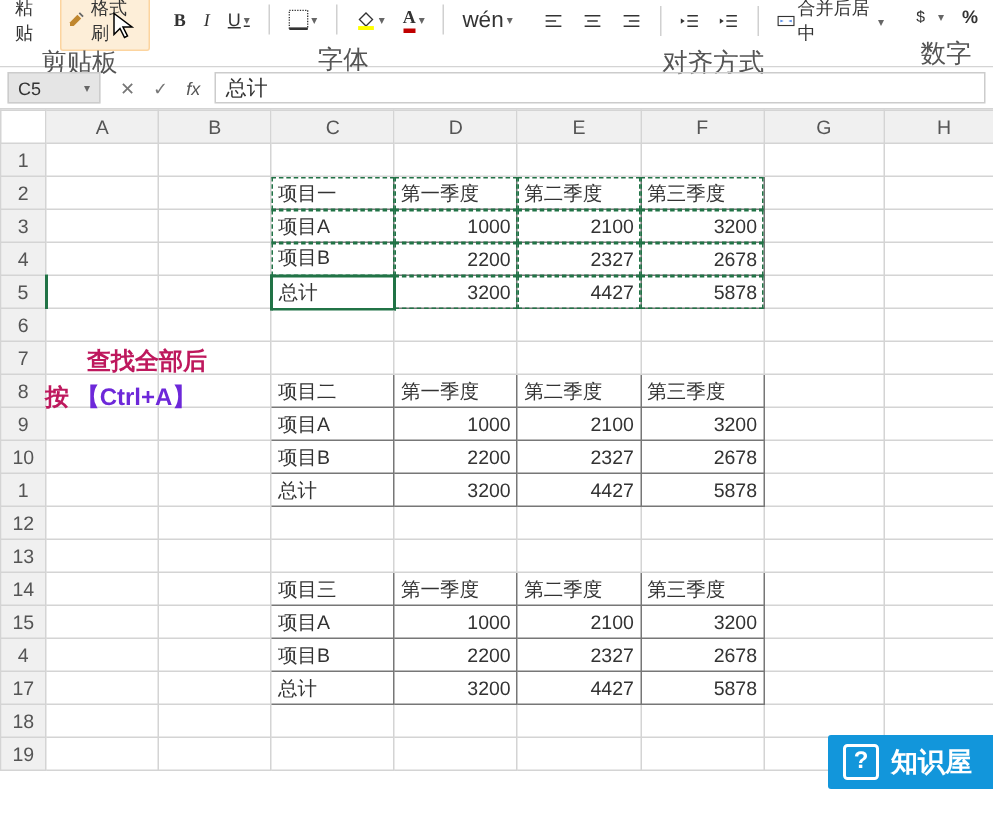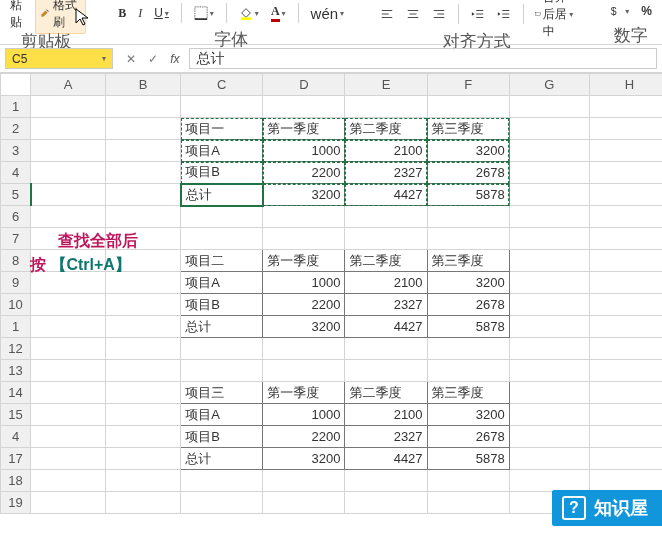--- a/index.html
+++ b/index.html
@@ -1,35 +1,35 @@
 <!DOCTYPE html>
 <html><head>
 <meta charset="utf-8">
 <style>
 * { box-sizing: border-box; margin: 0; padding: 0; font-family: "Microsoft YaHei", "SimSun", Arial, sans-serif; }
 body { background: #fff; font-size: 12px; width: 662px; height: 550px; overflow: hidden; position: relative; }
 
 
-.ribbon { background: #fff; border-bottom: 1px solid #d4d4d4; padding: 2px 6px 0 6px; height: 45px; display: flex; gap: 28px; }
+.ribbon { background: #fff; border-bottom: 1px solid #d4d4d4; padding: 2px 6px 0 6px; height: 45px; display: flex; gap: 12px; }
 .ribbon-group { display: flex; flex-direction: column; align-items: center; gap: 2px; }
 .ribbon-group-top { display: flex; align-items: center; gap: 4px; height: 24px; }
 .ribbon-group-label { font-size: 17px; color: #555; margin-top: 2px; }
 .rbtn { display: inline-flex; align-items: center; gap: 2px; padding: 2px 4px; border-radius: 2px; cursor: pointer; font-size: 12px; color: #333; }
 .rbtn.combo { border: 1px solid #fcd49f; background: #fdeed8; }
 .rbtn.bold { font-weight: bold; font-family: "Times New Roman"; }
 .rbtn.italic { font-style: italic; font-family: "Times New Roman"; }
 .rbtn.underline { text-decoration: underline; font-family: "Times New Roman"; }
 .dd { font-size: 8px; color: #666; }
 .vsep { width: 1px; height: 20px; background: #d0d0d0; margin: 0 4px; }
 .icon-svg { width: 14px; height: 14px; }
 .paste-block { display: flex; flex-direction: column; align-items: center; }
 
 
 .formula-bar { display: flex; align-items: stretch; height: 28px; border-bottom: 1px solid #d4d4d4; background: #fff; }
-.name-box { width: 108px; border: 1px solid #ccc; margin: 3px 3px 3px 5px; display: flex; align-items: center; padding: 0 6px; font-size: 12px; color: #333; background: #fde047; justify-content: space-between; }
+.name-box { width: 62px; border: 1px solid #ccc; margin: 3px 3px 3px 5px; display: flex; align-items: center; padding: 0 6px; font-size: 12px; color: #333; background: #e5e5e5; justify-content: space-between; }
 .fb-btns { display: flex; align-items: center; gap: 12px; padding: 0 10px; color: #888; }
 .fb-btn { cursor: pointer; font-size: 12px; color: #777; }
 .fb-input { flex: 1; border: 1px solid #ccc; margin: 3px 5px 3px 0; padding: 0 6px; display: flex; align-items: center; font-size: 14px; color: #333; }
 
 
 .grid-wrap { position: relative; }
 table.grid { border-collapse: collapse; width: 670px; table-layout: fixed; }
 table.grid th, table.grid td { border: 1px solid #d4d4d4; height: 22px; font-size: 13px; color: #333; background: #fff; padding: 0 4px; overflow: hidden; white-space: nowrap; }
 table.grid th.colh { background: #f0f0f0; text-align: center; font-weight: normal; color: #555; height: 20px; }
 table.grid th.rowh { background: #f0f0f0; text-align: center; font-weight: normal; color: #555; width: 30px; }
@@ -40,21 +40,21 @@
 
 .dt-header { background: #a5a5a5; border: 1px solid #777 !important; font-size: 13px; }
 .dt-cell { background: #e7e6e6; border: 1px solid #777 !important; font-size: 13px; }
 .dt-num { text-align: right; }
 .active-cell { border: 2px solid #217346 !important; position: relative; }
 .marching { outline: 1.5px dashed #217346; outline-offset: -1.5px; }
 
 
 .annot { position: absolute; font-size: 16px; font-weight: bold; }
 .annot-black { color: #be185d; }
-.annot-red { color: #0f766e; }
+.annot-red { color: #6d28d9; }
 
 
 .badge { position: absolute; right: 0; bottom: 24px; background: #1296db; color: #fff; display: flex; align-items: center; gap: 8px; padding: 6px 14px 6px 10px; font-size: 18px; font-weight: bold; border-radius: 2px 0 0 2px; }
 .badge-icon { width: 24px; height: 24px; border: 2px solid #fff; border-radius: 3px; display: flex; align-items: center; justify-content: center; font-size: 16px; }
 
 
 .cursor { position: absolute; left: 75px; top: 8px; pointer-events: none; }
 </style>
 </head>
 <body>

